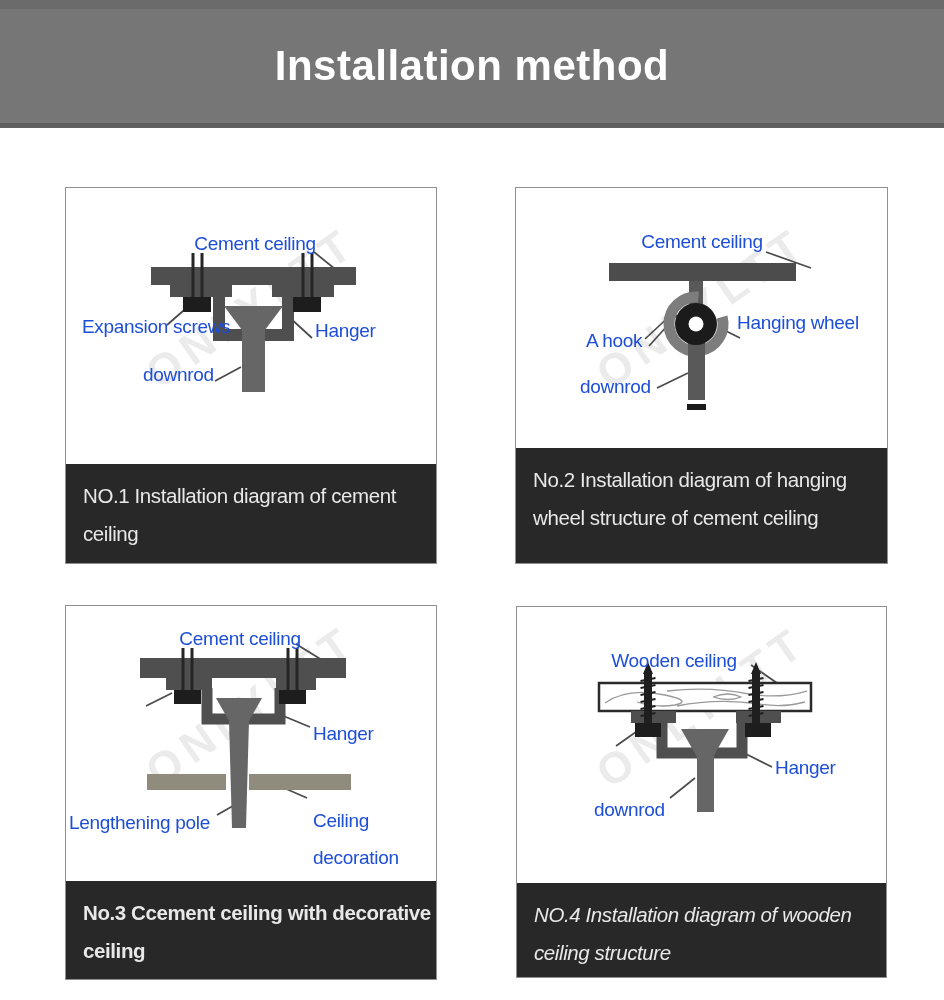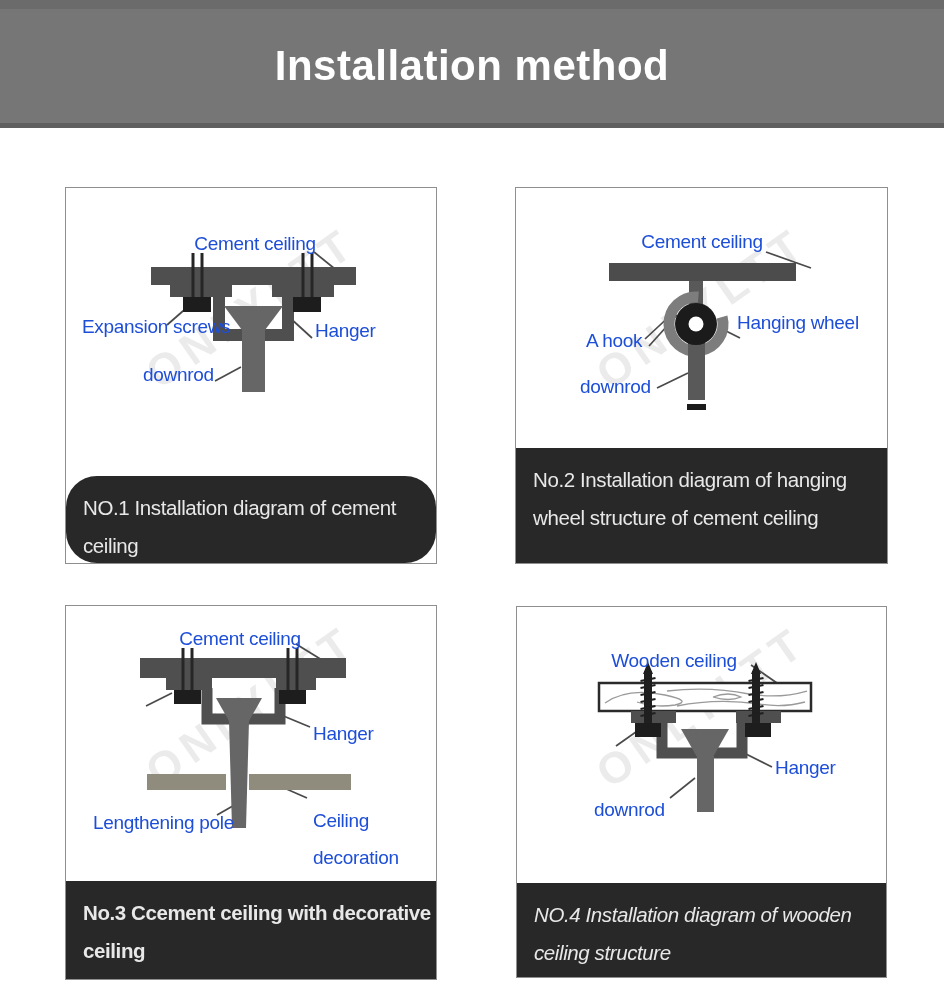--- a/index.html
+++ b/index.html
@@ -64,21 +64,21 @@
       </g>
       <g>
         <polygon points="158,118 217,118 199,142 176,142" fill="#666666"></polygon>
         <rect x="176" y="141" width="23" height="63" fill="#666666"></rect>
       </g>
     </svg>
     <div class="lbl center" style="left:100px;top:45px;width:178px;">Cement ceiling</div>
     <div class="lbl" style="left:16px;top:128px;text-align:right;">Expansion screws</div>
     <div class="lbl" style="left:249px;top:132px;">Hanger</div>
     <div class="lbl" style="left:77px;top:176px;">downrod</div>
-    <div class="caption" style="top:288px;border-radius:31px;">
+    <div class="caption" style="top:276px;">
       <div class="cap-line">NO.1 Installation diagram of cement</div>
       <div class="cap-line">ceiling</div>
     </div>
   </div>
 
   <div class="panel" style="left:515px;top:187px;width:373px;height:377px;">
     <div class="watermark">ONLYLTT</div>
     <svg width="373" height="278" viewBox="0 0 373 278">
       <line class="ld" x1="250" y1="64" x2="295" y2="80"></line>
       <line class="ld" x1="129" y1="151" x2="172" y2="111"></line>
@@ -143,21 +143,21 @@
         <rect x="81" y="168" width="79" height="16" fill="#8f8c7e"></rect>
         <rect x="183" y="168" width="102" height="16" fill="#8f8c7e"></rect>
       </g>
       <g>
         <polygon points="150,92 196,92 183,115 163,115" fill="#666666"></polygon>
         <polygon points="163,115 183,115 180,222 166,222" fill="#666666"></polygon>
       </g>
     </svg>
     <div class="lbl center" style="left:85px;top:22px;width:178px;">Cement ceiling</div>
     <div class="lbl" style="left:247px;top:117px;">Hanger</div>
-    <div class="lbl" style="left:3px;top:206px;margin-left:24px;">Lengthening pole</div>
+    <div class="lbl" style="left:3px;top:206px;">Lengthening pole</div>
     <div class="lbl lbl2" style="left:247px;top:196px;line-height:37px;">
       <div class="ln">Ceiling</div>
       <div class="ln">decoration</div>
     </div>
     <div class="caption" style="top:275px;font-weight:bold;">
       <div class="cap-line">No.3 Ccement ceiling with decorative</div>
       <div class="cap-line">ceiling</div>
     </div>
   </div>
 

